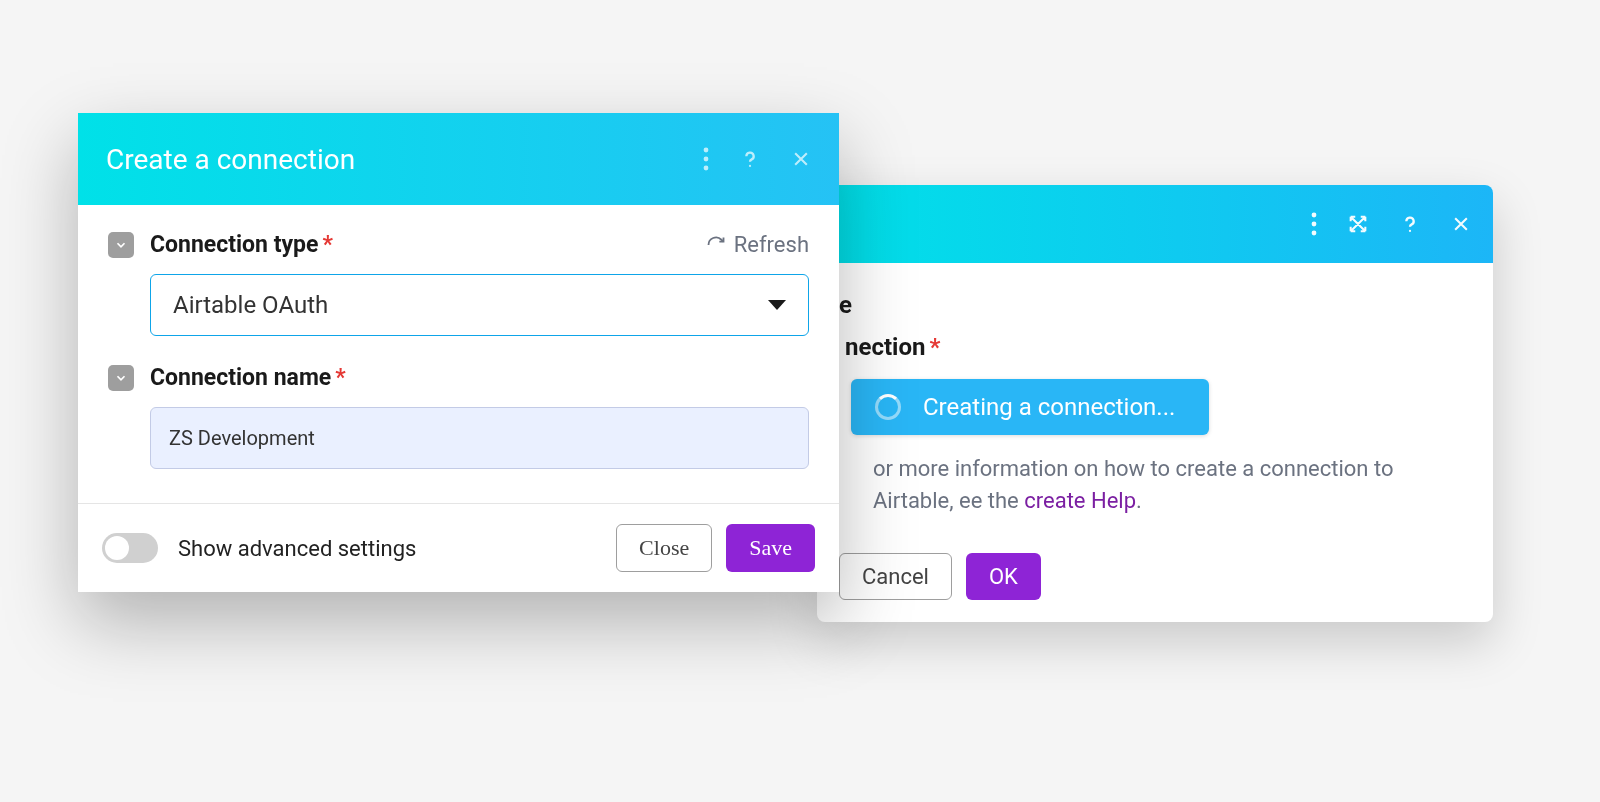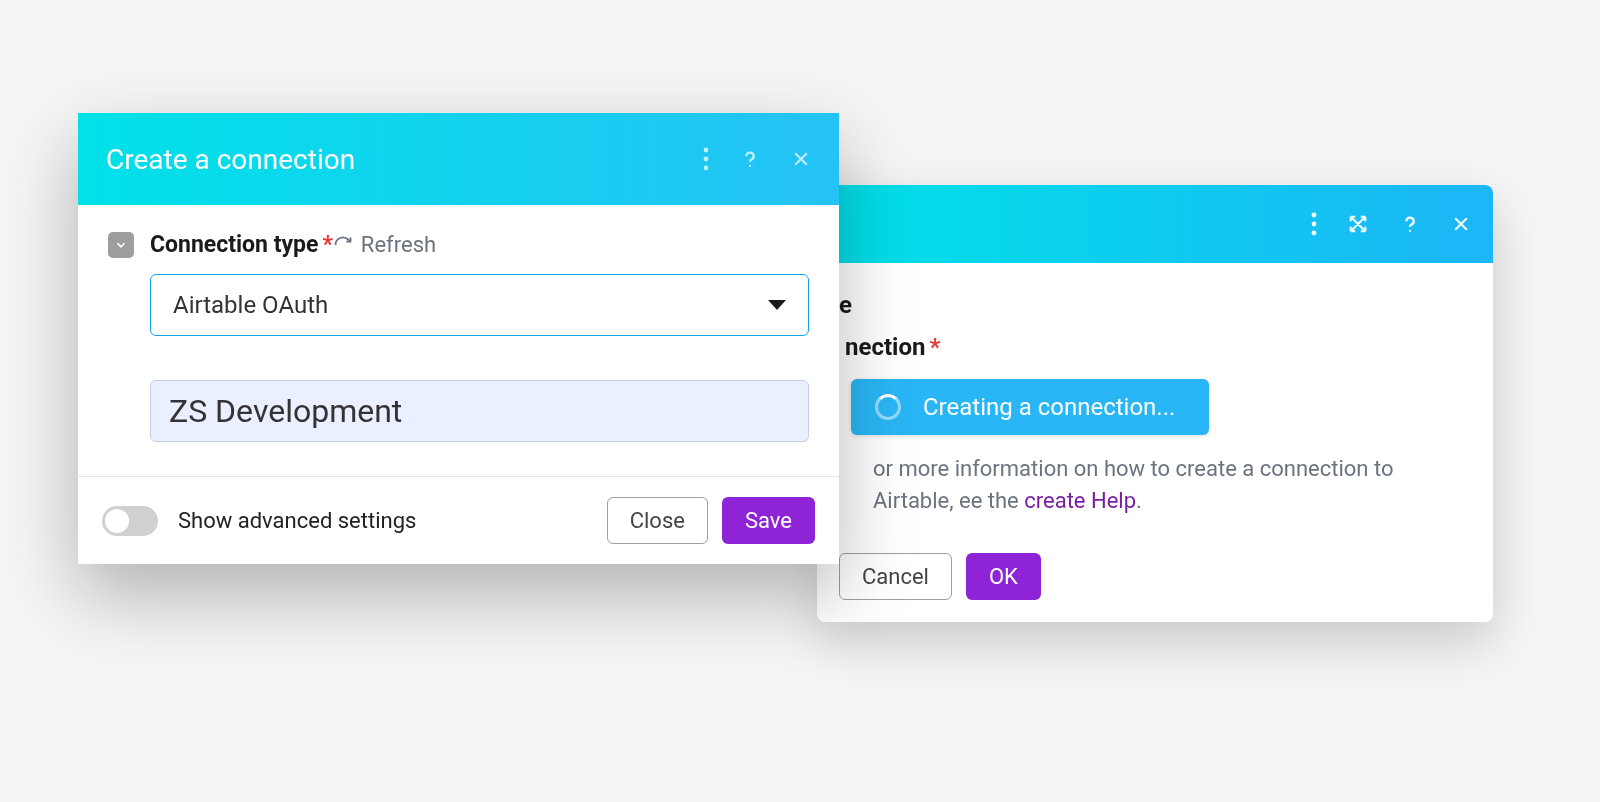--- a/index.html
+++ b/index.html
@@ -103,21 +103,21 @@
     display:flex;
     align-items:center;
     justify-content:space-between;
     padding: 0 28px;
   }
   .hdr-title { color:#fff; font-size: 28px; font-weight: 400; }
   .hdr-icons { display:flex; gap:30px; align-items:center; }
   .hdr-icons .hdr-icon { opacity: .7; color:#fff; }
 
   .front-body { padding: 26px 30px 34px 30px; }
-  .row-label { display:flex; align-items:center; justify-content:flex-start; }
+  .row-label { display:flex; align-items:center; justify-content:space-between; }
   .row-label-left { display:flex; align-items:center; gap:16px; }
   .chev-badge {
     width:26px; height:26px;
     background:#9e9e9e;
     border-radius:5px;
     display:flex; align-items:center; justify-content:center;
     color:#fff;
     cursor:pointer;
   }
   .label-text { font-size:23px; font-weight:700; }
@@ -145,42 +145,42 @@
     border-top:10px solid #1a1a1a;
   }
   .text-input {
     margin: 16px 0 0 42px;
     width: calc(100% - 42px);
     border:1px solid #c3cbe6;
     background:#eaf0ff;
     border-radius:6px;
     height:62px;
     padding: 0 18px;
-    font-size:32px; color:#333;
+    font-size:20px; color:#333;
     font-family: inherit;
   }
 
   .front-footer {
     border-top:1px solid #e5e5e5;
     padding: 20px 24px;
     display:flex;
     align-items:center;
     justify-content:space-between;
   }
   .adv-left { display:flex; align-items:center; gap:20px; }
   .toggle {
     width:56px; height:30px; border-radius:15px;
     background:#d0d0d0; position:relative; cursor:pointer;
   }
   .toggle::after {
     content:""; position:absolute; left:3px; top:3px;
     width:24px; height:24px; border-radius:12px; background:#fff;
   }
   .adv-text { font-size:22px; color:#222; }
-  .front-actions { display:flex; gap:14px; }
+  .front-actions { display:flex; gap:14px;font-family:Liberation Serif, serif; }
 
   
   .spinner {
     width:26px; height:26px;
     border:3px solid rgba(255,255,255,.5);
     border-top-color:#fff;
     border-radius:50%;
   }
 </style>
 </head>
@@ -282,20 +282,32 @@
           </svg>
         <span>Refresh</span>
       </div>
     </div>
 
     <div class="select">
       <span>Airtable OAuth</span>
       <span class="caret-down"></span>
     </div>
 
+    <div class="row-label">
+      <div class="row-label-left">
+        <span class="chev-badge">
+          <svg width="14" height="14" viewBox="0 0 24 24" fill="none" stroke="currentColor" stroke-width="3">
+              <path d="M6 9l6 6 6-6"></path>
+            </svg>
+        </span>
+        <span class="label-text">
+          <span>Connection name</span><span class="req">*</span>
+        </span>
+      </div>
+    </div>
 
     <input class="text-input" type="text" value="ZS Development" style="">
   </div>
 
   <div class="front-footer">
     <div class="adv-left">
       <div class="toggle"></div>
       <span class="adv-text">Show advanced settings</span>
     </div>
     <div class="front-actions">

